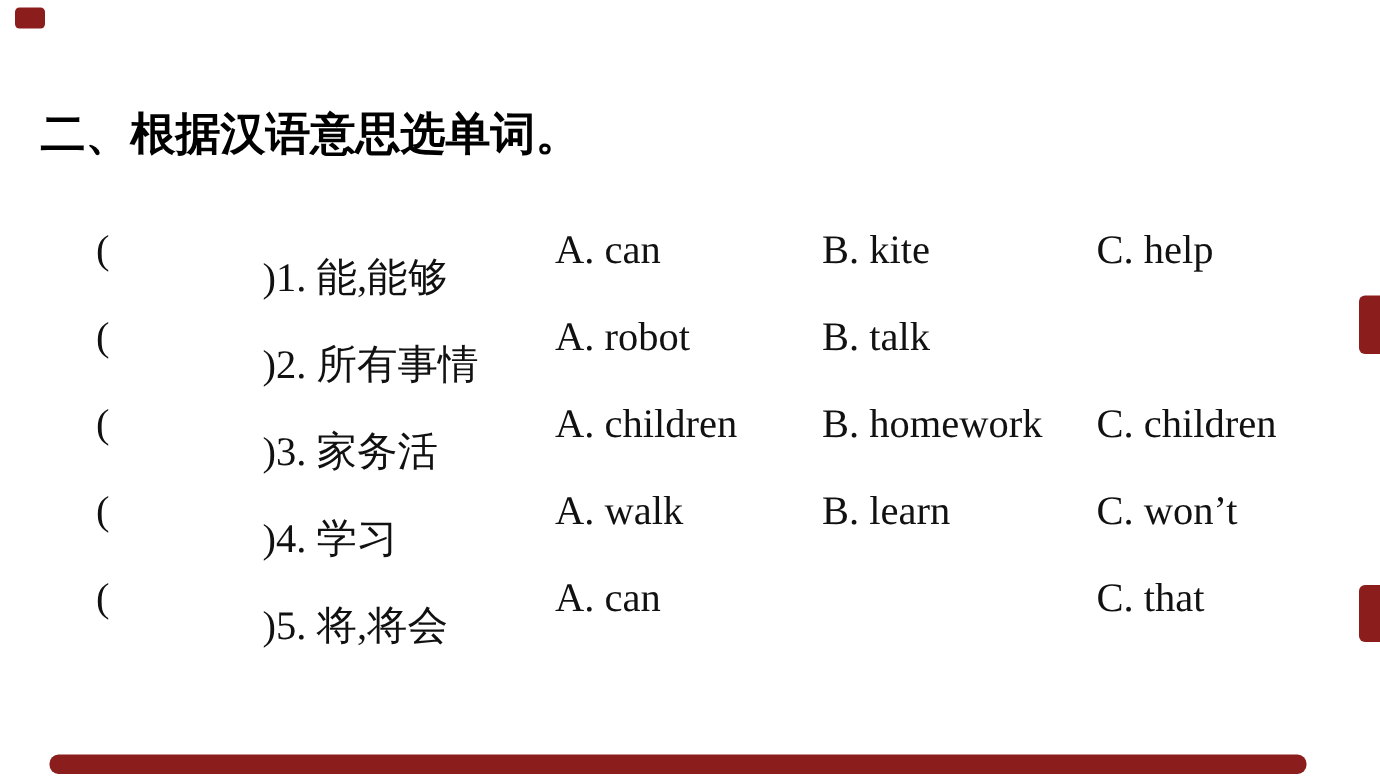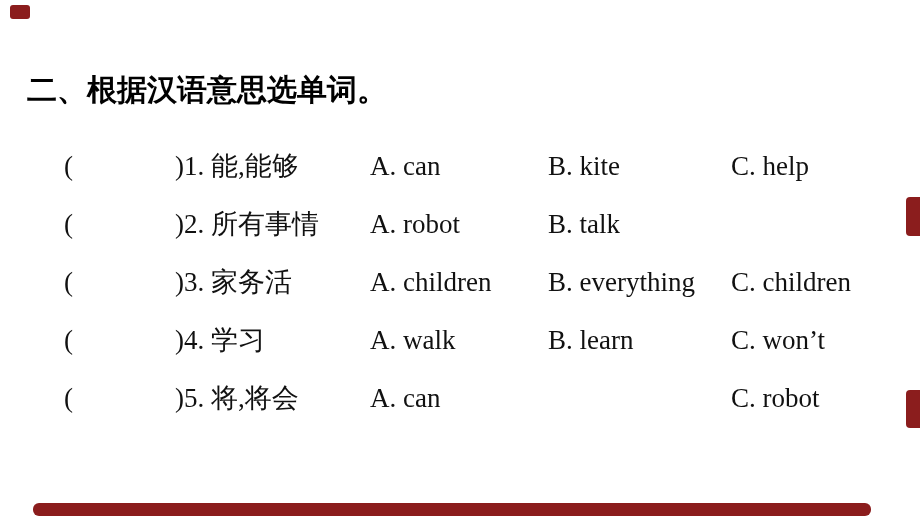--- a/index.html
+++ b/index.html
@@ -22,21 +22,21 @@
     white-space:nowrap;
   }
   .q-row{
     position:absolute;
     left:0;width:920px;height:36px;
     font-size:27px;line-height:36px;
     white-space:nowrap;
   }
   .q-row span{position:absolute;top:0;}
   .blank{left:64px;}
-  .prompt{left:175px;}
+  .prompt{left:175px;margin-top:19px;}
   .opt-a{left:370px;}
   .opt-b{left:548px;text-align:center;}
   .opt-c{left:731px;}
   .frame{position:absolute;background:var(--frame-color,#8b1d1d);}
   .frame-top-left{left:10px;top:5px;width:20px;height:14px;border-radius:3px;}
   .frame-right-1{left:906px;top:197px;width:14px;height:39px;border-radius:4px 0 0 4px;}
   .frame-right-2{left:906px;top:390px;width:14px;height:38px;border-radius:4px 0 0 4px;}
   .frame-bottom{left:33px;top:503px;width:838px;height:13px;border-radius:6px;}
 </style>
 </head>
@@ -62,31 +62,31 @@
       <div class="q-row" style="top: 206px;">
     <span class="blank">(</span>
     <span class="prompt">)2. 所有事情</span>
     <span class="opt-a">A. robot</span>
     <span class="opt-b">B. talk</span>
   </div>
       <div class="q-row" style="top: 264px;">
     <span class="blank">(</span>
     <span class="prompt">)3. 家务活</span>
     <span class="opt-a">A. children</span>
-    <span class="opt-b">B. everything</span>
+    <span class="opt-b">B. homework</span>
     <span class="opt-c">C. children</span>
   </div>
       <div class="q-row" style="top: 322px;">
     <span class="blank">(</span>
     <span class="prompt">)4. 学习</span>
     <span class="opt-a">A. walk</span>
     <span class="opt-b">B. learn</span>
     <span class="opt-c">C. won’t</span>
   </div>
       <div class="q-row" style="top: 380px;">
     <span class="blank">(</span>
     <span class="prompt">)5. 将,将会</span>
     <span class="opt-a">A. can</span>
-    <span class="opt-c">C. robot</span>
+    <span class="opt-c">C. that</span>
   </div>
     </div>
 
 </div>
 
 </body></html>

